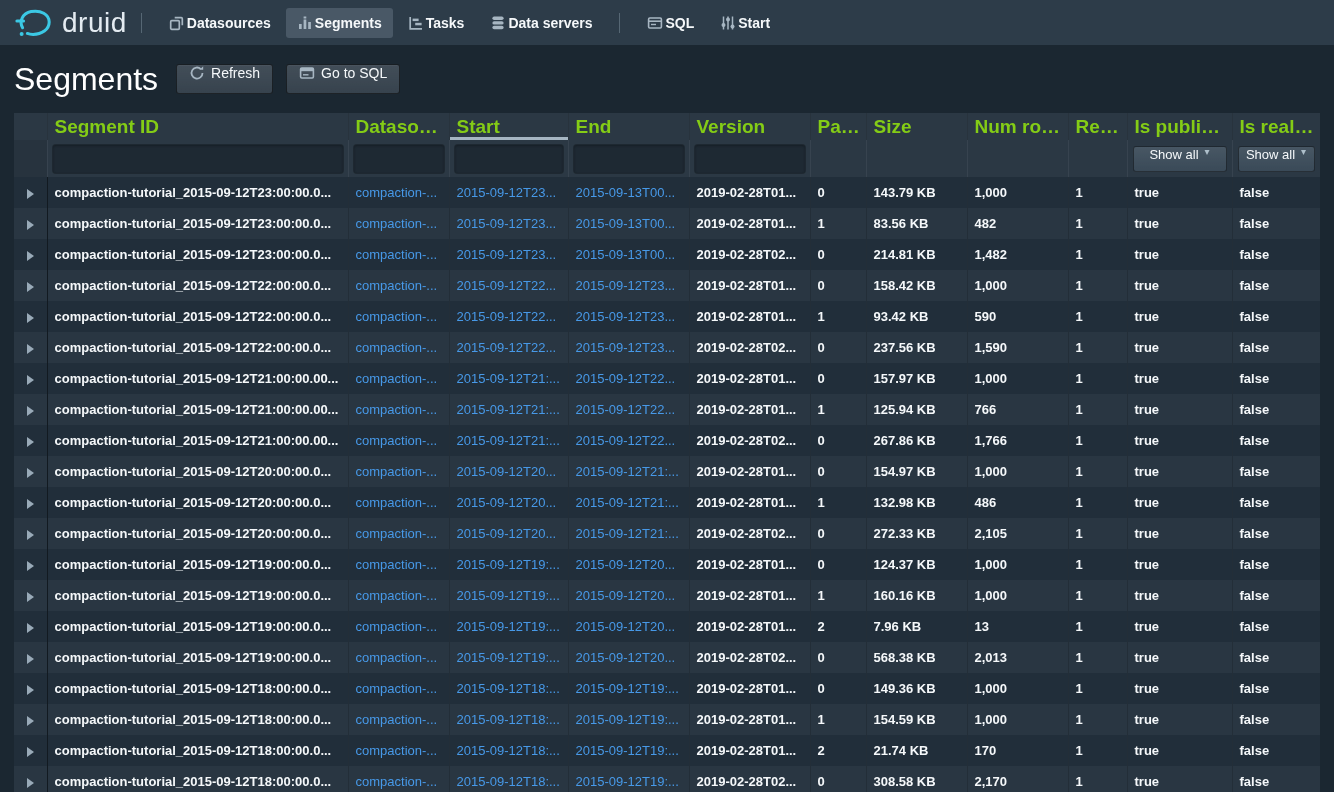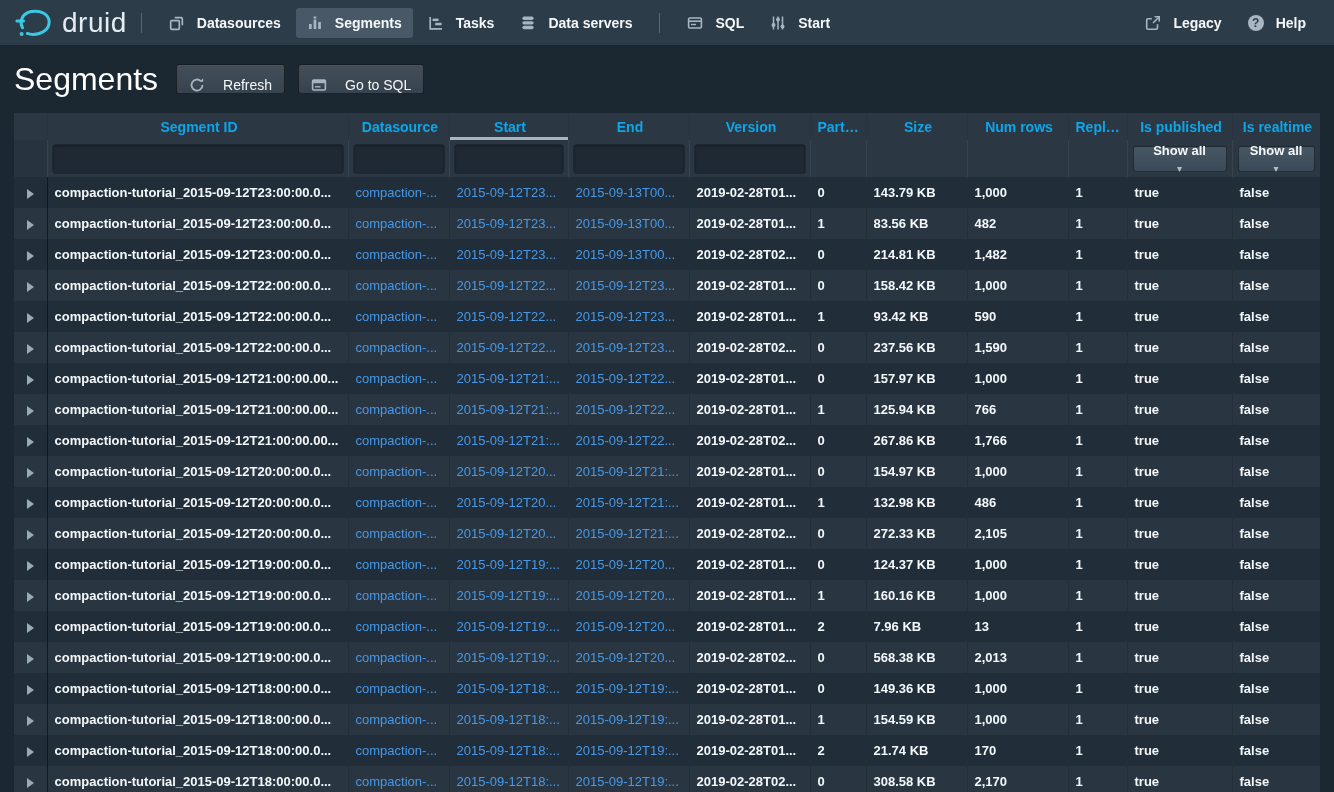--- a/index.html
+++ b/index.html
@@ -12,51 +12,51 @@
     width:1334px;height:792px;overflow:hidden;
     background:var(--page-bg);
     font-family:"Liberation Sans","DejaVu Sans",sans-serif;
     color:#f5f8fa;
   }
   
   .navbar{height:45px;background:var(--navbar-bg);display:flex;align-items:center;padding:0 15px;}
   .brand{display:flex;align-items:center;gap:9px;}
   .brand-text{font-size:28px;font-weight:400;color:#e4ebf1;letter-spacing:.5px;line-height:1;}
   .nav-sep{width:1px;height:20px;background:rgba(138,155,168,.45);margin:0 14px;}
-  .nav-tab{display:flex;align-items:center;gap:12px;padding:7px 11px;margin:0 2px;border-radius:3px;
+  .nav-tab{display:flex;align-items:center;gap:2px;padding:7px 11px;margin:0 2px;border-radius:3px;
     font-size:14px;font-weight:700;color:#f5f8fa;cursor:pointer;white-space:nowrap;}
   .nav-tab.active{background:rgba(138,155,168,.3);}
   .icon{display:inline-flex;color:#a7b6c2;flex:none;}
   .nav-right{margin-left:auto;display:flex;align-items:center;}
   .help-circle{width:16px;height:16px;border-radius:50%;background:#a7b6c2;color:#2d3c49;
     font-size:12px;font-weight:700;line-height:16px;text-align:center;display:inline-block;}
   
   .page-header{height:68px;display:flex;align-items:center;padding:0 14px;}
   .page-title{font-size:32px;font-weight:500;color:#fff;margin:0 18px 0 0;line-height:1;}
-  .btn{display:inline-flex;align-items:flex-end;gap:18px;height:30px;padding:0 12px;margin-right:13px;
+  .btn{display:inline-flex;align-items:flex-start;gap:6px;height:30px;padding:0 12px;margin-right:13px;
     background:linear-gradient(to bottom,rgba(255,255,255,.06),rgba(255,255,255,0)) #37434e;
     border:1px solid rgba(0,0,0,.55);border-radius:3px;box-shadow:inset 0 1px 0 rgba(255,255,255,.04);
     color:#f5f8fa;font-size:14px;font-weight:400;cursor:pointer;}
   
   .table-wrap{margin:0 14px;height:679px;overflow:hidden;}
   table{width:1306px;table-layout:fixed;border-collapse:collapse;}
-  thead tr.head-row th{height:27px;background:var(--header-bg);font-size:14px;font-weight:700;color:#0ea5e9;
-    text-align:center;padding:0 4px 0 7px;border-right:1px solid rgba(255,255,255,.06);
+  thead tr.head-row th{height:27px;background:var(--header-bg);font-size:19px;font-weight:700;color:#84cc16;
+    text-align:left;padding:0 4px 0 7px;border-right:1px solid rgba(255,255,255,.06);
     white-space:nowrap;overflow:hidden;text-overflow:ellipsis;position:relative;cursor:pointer;}
   thead th.sorted:after{content:"";position:absolute;left:0;right:0;bottom:0;height:3px;background:#a5b5c2;}
   thead th:last-child, tbody td:last-child{border-right:none;}
   tr.filter-row td{height:37px;background:var(--header-bg);border-right:1px solid rgba(255,255,255,.06);
     padding:0 5px;vertical-align:middle;}
   tr.filter-row td.c-exp{background:#27333e;}
   .filter-input{width:100%;height:28px;background:#1e2933;border:none;border-radius:3px;
     box-shadow:0 0 0 1px rgba(16,22,26,.45), inset 0 1px 2px rgba(16,22,26,.5);
     color:#f5f8fa;padding:0 8px;font-size:13px;font-family:inherit;outline:none;}
-  .show-all-btn{width:100%;height:26px;display:flex;align-items:center;justify-content:center;gap:6px;
+  .show-all-btn{width:100%;height:26px;display:flex;align-items:flex-start;justify-content:center;gap:6px;
     background:linear-gradient(to bottom,rgba(255,255,255,.07),rgba(255,255,255,0)) #3a4a58;
-    border:1px solid rgba(0,0,0,.45);border-radius:3px;color:#f5f8fa;font-size:13px;font-weight:700;cursor:pointer;flex-direction:column;}
+    border:1px solid rgba(0,0,0,.45);border-radius:3px;color:#f5f8fa;font-size:13px;font-weight:400;cursor:pointer;}
   .caret{font-size:10px;color:#aebfca;line-height:1;}
   tbody td{height:31px;font-size:13px;padding:0 4px 0 7px;white-space:nowrap;overflow:hidden;
     text-overflow:clip;border-right:1px solid rgba(255,255,255,.035);}
   tbody tr:nth-child(odd){background:var(--row-odd);}
   tbody tr:nth-child(even){background:var(--row-even);}
   td.c-exp, th.c-exp{text-align:center;padding:0;border-right:1px solid rgba(0,0,0,.32);}
   .tri{display:inline-block;width:0;height:0;border-left:7px solid #99aab8;
     border-top:5px solid transparent;border-bottom:5px solid transparent;vertical-align:middle;cursor:pointer;}
   .strong{color:#f5f8fa;font-weight:700;}
   .link{color:var(--link);text-decoration:none;font-weight:400;cursor:pointer;}
@@ -134,36 +134,20 @@
             <line x1="3.5" y1="1.5" x2="3.5" y2="14.5"></line>
             <line x1="8" y1="1.5" x2="8" y2="14.5"></line>
             <line x1="12.5" y1="1.5" x2="12.5" y2="14.5"></line>
           </g>
           <circle cx="3.5" cy="10" r="2" fill="currentColor"></circle>
           <circle cx="8" cy="4.6" r="2" fill="currentColor"></circle>
           <circle cx="12.5" cy="11.4" r="2" fill="currentColor"></circle>
         </svg>
     </span>
     <span>Start</span>
-  </div>
-  <div class="nav-right">
-    <div class="nav-tab">
-      <span class="icon">
-        <svg width="16" height="16" viewBox="0 0 16 16">
-            <path d="M12.5 9.2 v3.6 a1.4 1.4 0 0 1 -1.4 1.4 H3.1 A1.4 1.4 0 0 1 1.7 12.8 V5.1 A1.4 1.4 0 0 1 3.1 3.7 h3.7" fill="none" stroke="currentColor" stroke-width="1.6"></path>
-            <path d="M9.6 1.8 h4.6 v4.6" fill="none" stroke="currentColor" stroke-width="1.6"></path>
-            <line x1="13.8" y1="2.2" x2="8" y2="8" stroke="currentColor" stroke-width="1.6"></line>
-          </svg>
-      </span>
-      <span>Legacy</span>
-    </div>
-    <div class="nav-tab">
-      <span class="help-circle">?</span>
-      <span>Help</span>
-    </div>
   </div>
 </nav>
 
 <div class="page-header">
   <h1 class="page-title">Segments</h1>
   <button class="btn">
     <span class="icon">
       <svg width="16" height="16" viewBox="0 0 16 16">
           <path d="M13.5 8 a5.5 5.5 0 1 1 -1.7 -3.95" fill="none" stroke="currentColor" stroke-width="1.8"></path>
           <path d="M14.2 1.2 v3.6 h-3.6 z" fill="currentColor"></path>

